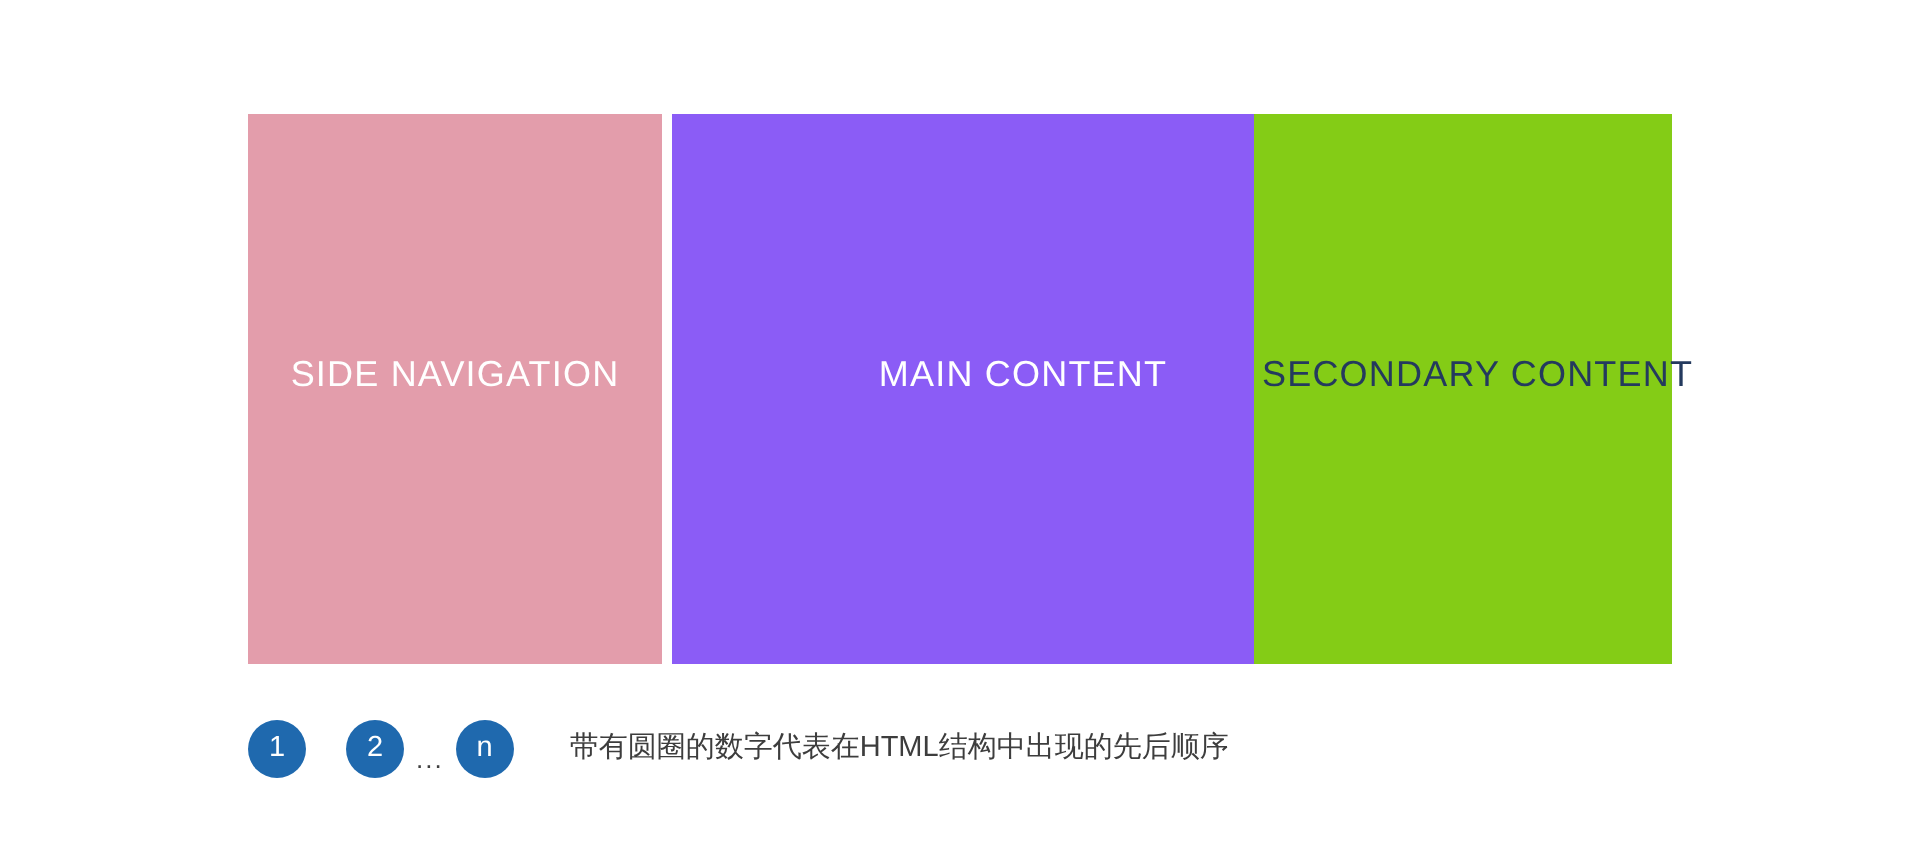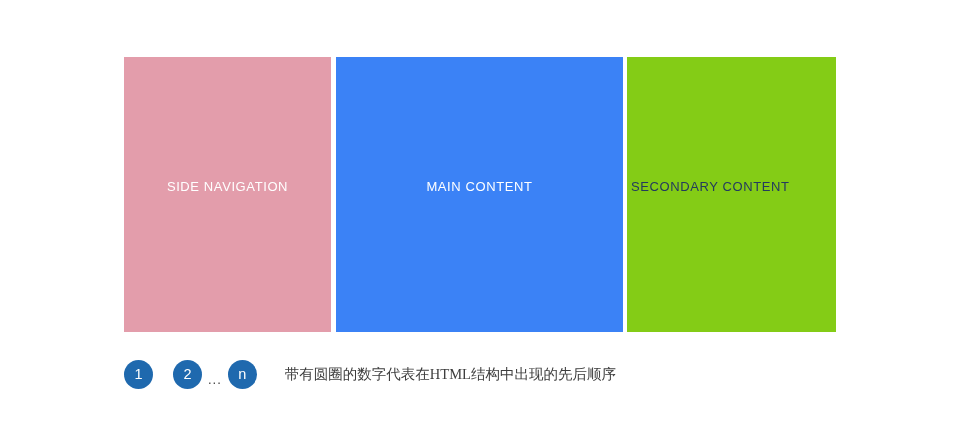--- a/index.html
+++ b/index.html
@@ -33,41 +33,42 @@
   .panel {
     position: absolute;
     top: 0;
     height: 275px;
     display: flex;
     align-items: center;
     justify-content: center;
   }
 
   .panel-label {
-    font-size: 13px;
+    font-size: 18px;
     letter-spacing: 0.6px;
     white-space: nowrap;
     line-height: 1;
     position: relative;
     top: -8px;
   }
 
   #panel-side {
     left: 0;
     width: 207px;
     background: #e39dab;
   }
   #panel-side .panel-label {
     color: #ffffff;
   }
 
   #panel-main {
     left: 212px;
     width: 287px;
-    background: #3b82f6;
+    background: #8b5cf6;
+    padding-left: 32px;
   }
   #panel-main .panel-label {
     color: #ffffff;
   }
 
   #panel-secondary {
     left: 503px;
     width: 209px;
     background: #84cc16;
     justify-content: flex-start;
@@ -114,21 +115,20 @@
     flex: 0 0 auto;
   }
 
   .legend-caption {
     margin-left: 28px;
     font-size: 14.5px;
     color: #3d3d3d;
     white-space: nowrap;
     line-height: 1;
     flex: 0 0 auto;
-    font-family: Liberation Serif, serif;
   }
 </style>
 </head>
 <body>
 
 <div id="canvas">
 
   <div class="panel-row">
 
     <div class="panel" id="panel-side">

